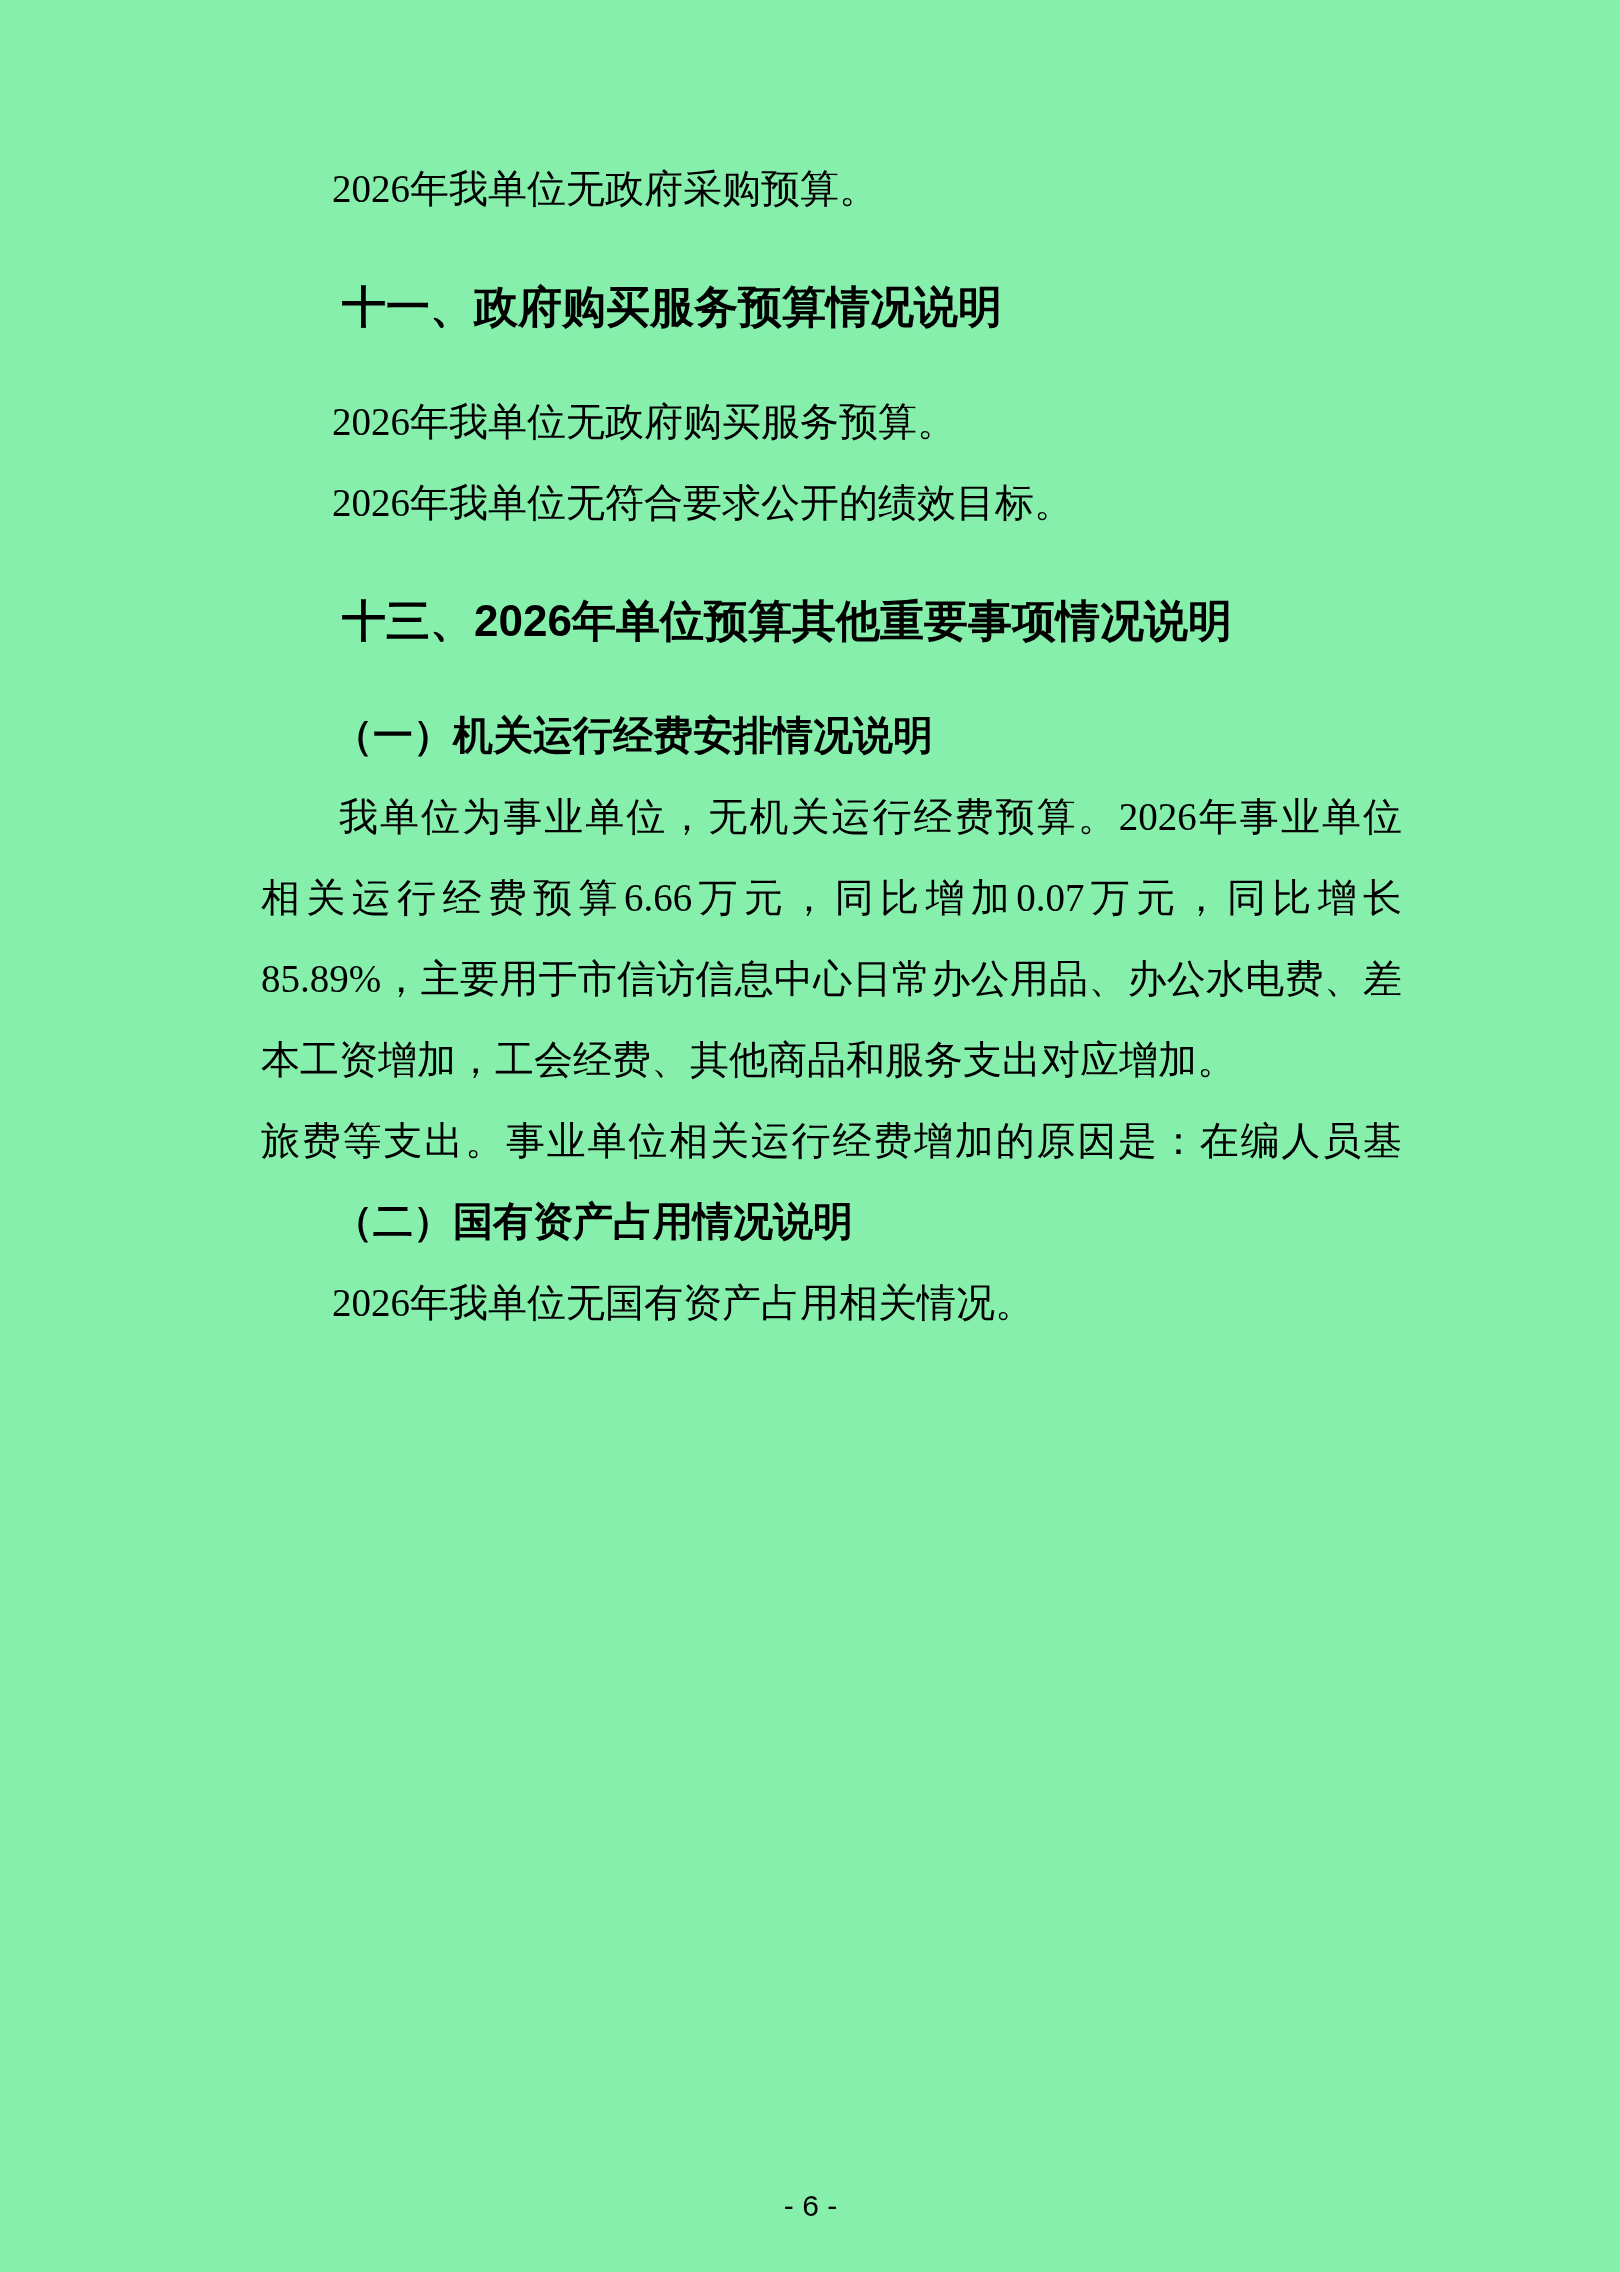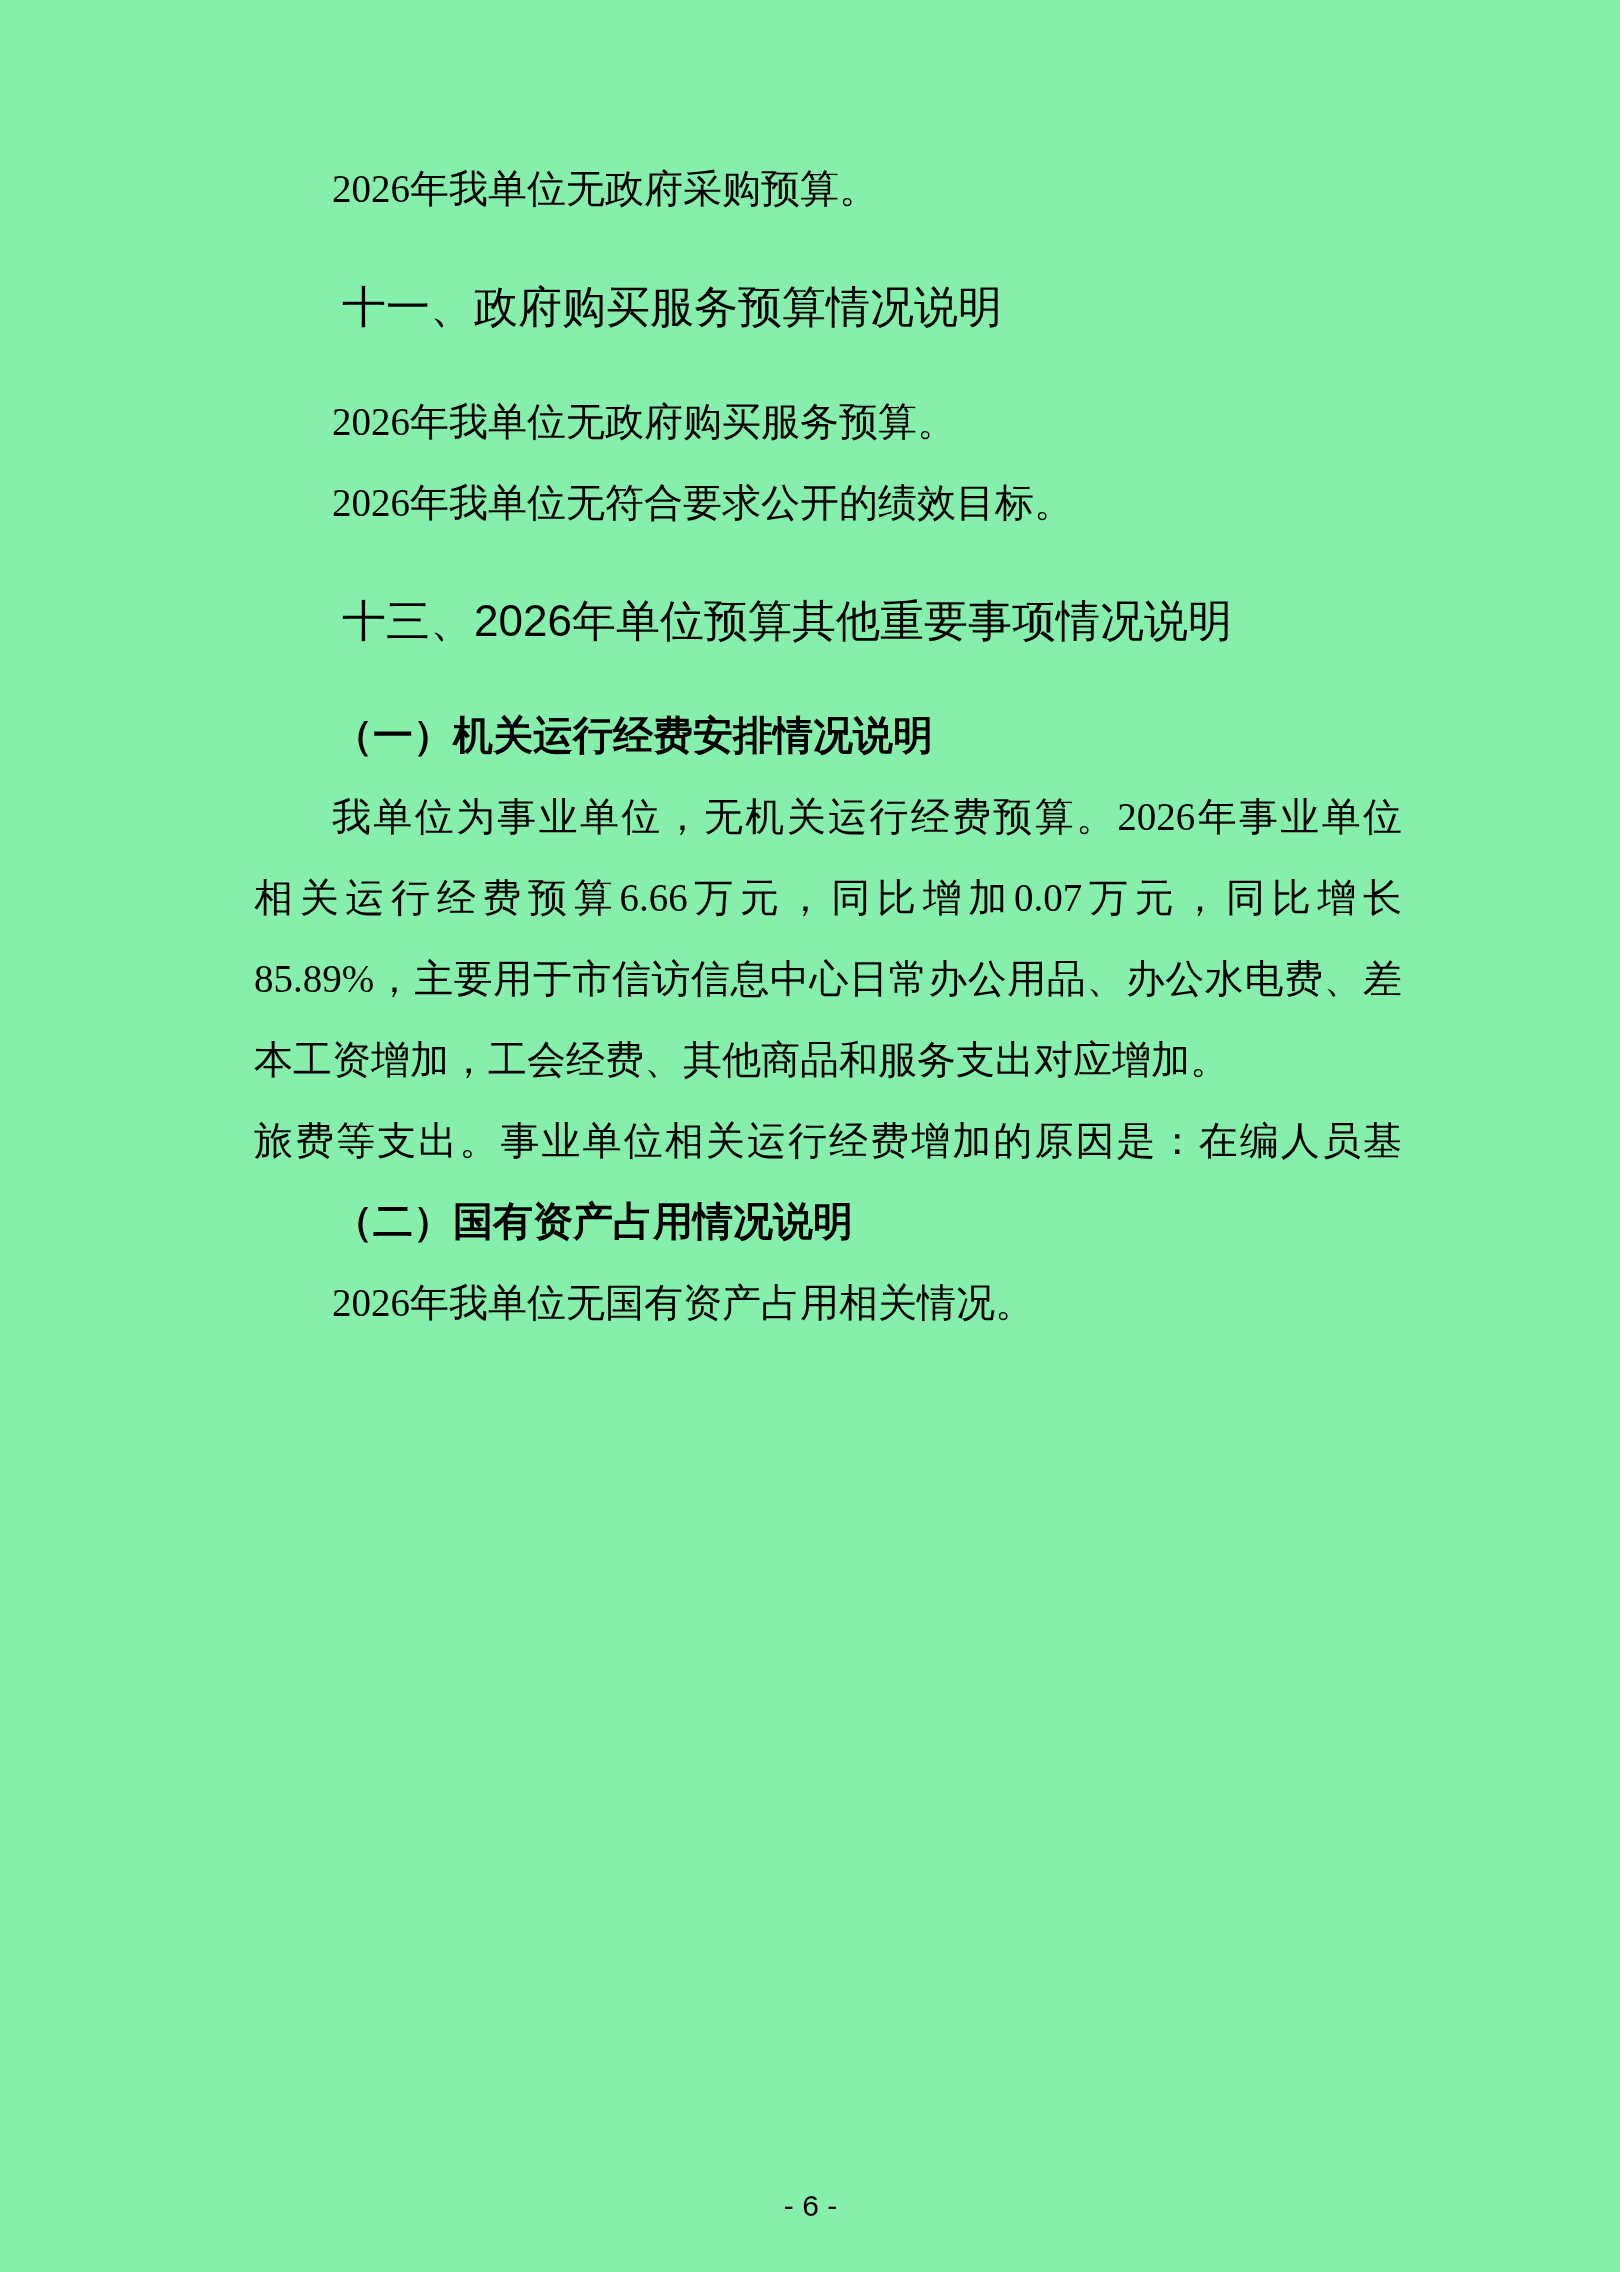--- a/index.html
+++ b/index.html
@@ -30,21 +30,21 @@
     line-height: 81px;
     text-indent: 78px;
     font-weight: normal;
     white-space: nowrap;
   }
   
   .main-heading {
     font-family: "Liberation Sans", sans-serif;
     font-size: 44px;
     line-height: 81px;
-    font-weight: normal;
+    font-weight: bold;
     text-indent: 88px;
     margin: 37px 0 34px 0;
     white-space: nowrap;
   }
   
   .sub-heading {
     font-family: Liberation Sans, sans-serif;
     font-size: 40px;
     line-height: 81px;
     font-weight: bold;
@@ -52,20 +52,21 @@
     white-space: nowrap;
   }
   
   .para-line {
     font-family: "Liberation Serif", serif;
     font-size: 39px;
     line-height: 81px;
     text-align: justify;
     text-align-last: justify;
     text-justify: inter-character;
+    margin-left: 7px;
   }
   .para-line.first-line { text-indent: 78px; }
   .para-line.last-line {
     text-align-last: left;
     white-space: nowrap;
   }
   .page-footer {
     position: absolute;
     top: 2186px;
     left: 0;

